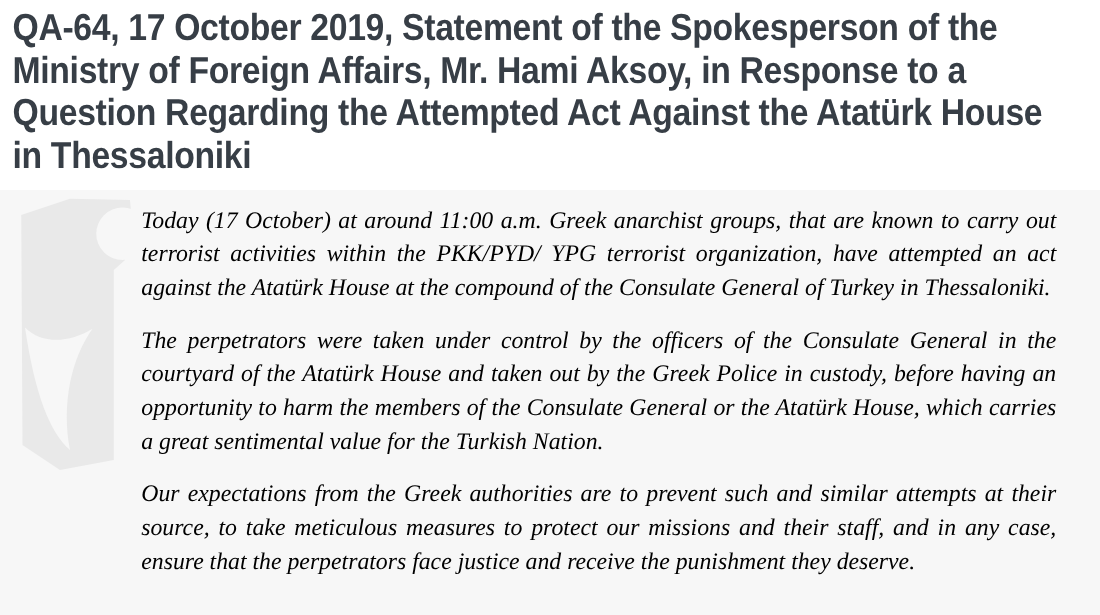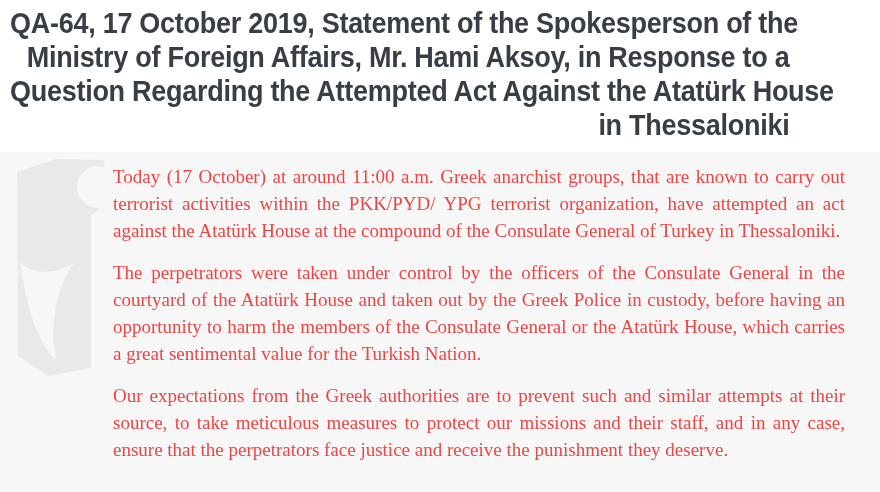--- a/index.html
+++ b/index.html
@@ -5,21 +5,21 @@
   html, body { margin: 0; padding: 0; }
   body {
     width: 880px; height: 492px;
     position: relative;
     background: #ffffff;
     overflow: hidden;
     font-family: "Liberation Sans", sans-serif;
   }
 
   
-  .headline { position: absolute; left: 10px; top: 6px; width: 866px; text-align: right; }
+  .headline { position: absolute; left: 10px; top: 6px; width: 866px; }
   .hl-line {
     font-size: 30px;
     line-height: 34px;
     font-weight: 700;
     color: #373e46;
     letter-spacing: -0.3px;
     white-space: nowrap;
     transform: scaleX(0.9);
     transform-origin: 0 50%;
   }
@@ -41,22 +41,23 @@
   }
 
   
   .content {
     position: absolute;
     left: 113px; top: 11px;
     width: 732px;
     font-family: "Liberation Serif", "DejaVu Serif", serif;
     font-size: 19px;
     line-height: 27px;
-    color: #ef4444;
+    color: #000000;
     text-align: justify;
+    font-style: italic;
   }
   .content p { margin: 0 0 15px 0; }
   .content p:last-child { margin-bottom: 10px; }
 </style>
 </head>
 <body>
 
 <div class="page">
 
   <header class="headline">

